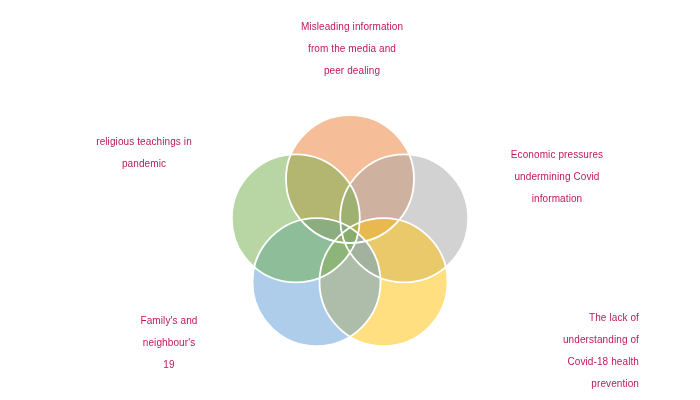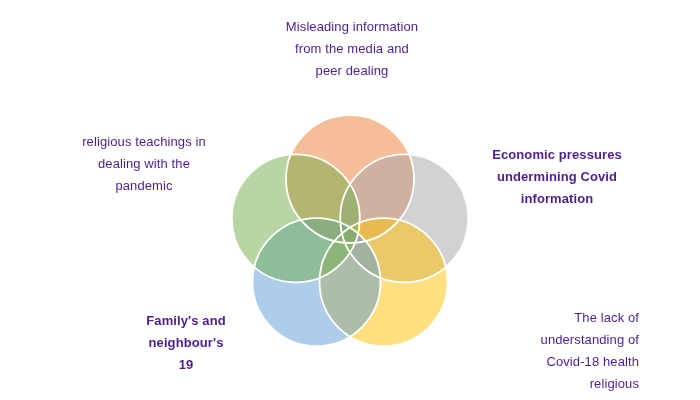--- a/index.html
+++ b/index.html
@@ -16,32 +16,32 @@
     font-family: "Liberation Sans", sans-serif;
   }
   .venn-svg {
     position: absolute;
     left: 0;
     top: 0;
   }
   .venn-label {
     position: absolute;
     text-align: center;
-    font-size: 13px;
+    font-size: 10px;
     line-height: 22px;
-    color: #4c1d95;
+    color: #be185d;
     letter-spacing: 0.1px;
   }
   .venn-label span {
     display: block;
   }
   .label-top          { left: 242px; top: 16px;  width: 220px; }
   .label-left         { left: 39px;  top: 131px; width: 210px; }
-  .label-right        { left: 452px; top: 144px; width: 210px; font-weight: bold; }
-  .label-bottom-left  { left: 81px;  top: 310px; width: 210px; font-weight: bold; }
+  .label-right        { left: 452px; top: 144px; width: 210px; }
+  .label-bottom-left  { left: 64px;  top: 310px; width: 210px; }
   .label-bottom-right { left: 429px; top: 307px; width: 210px; text-align: right; }
 </style>
 </head>
 <body>
 
 <div class="stage">
 
   <svg class="venn-svg" width="700" height="400" viewBox="0 0 700 400">
 
     <g fill-opacity="0.5">
@@ -70,28 +70,27 @@
   <div class="venn-label label-right">
     <span>Economic pressures</span>
     <span>undermining Covid</span>
     <span>information</span>
   </div>
 
   <div class="venn-label label-bottom-right">
     <span>The lack of</span>
     <span>understanding of</span>
     <span>Covid-18 health</span>
-    <span>religious</span>
+    <span>prevention</span>
   </div>
 
   <div class="venn-label label-bottom-left">
     <span>Family's and</span>
     <span>neighbour's</span>
     <span>19</span>
   </div>
 
   <div class="venn-label label-left">
     <span>religious teachings in</span>
-    <span>dealing with the</span>
     <span>pandemic</span>
   </div>
 
 </div>
 
 </body></html>

